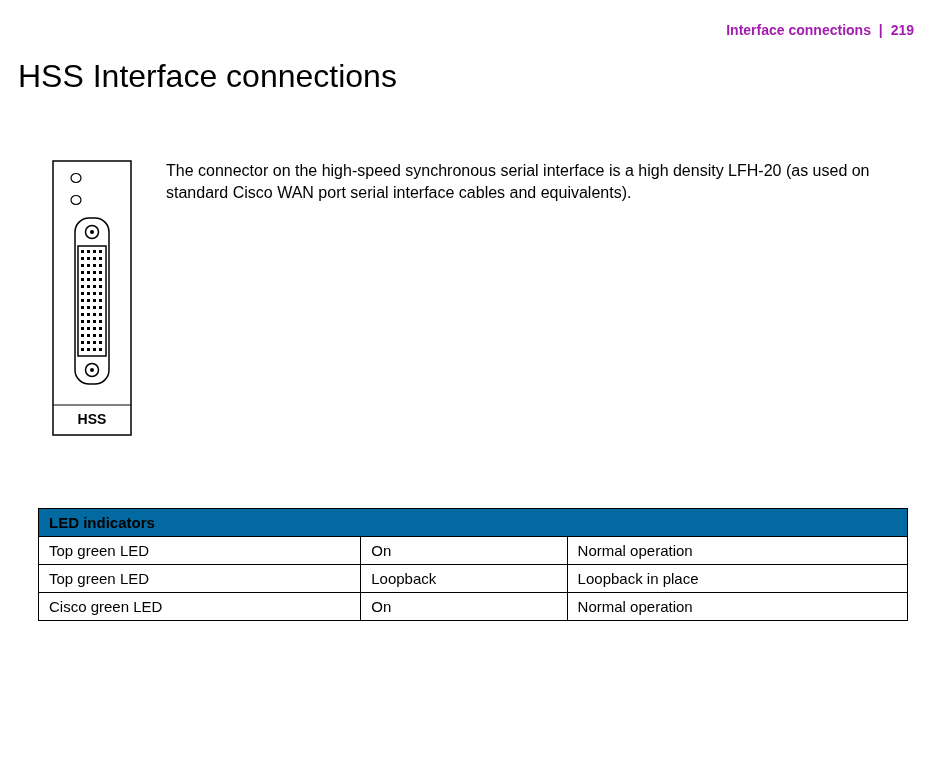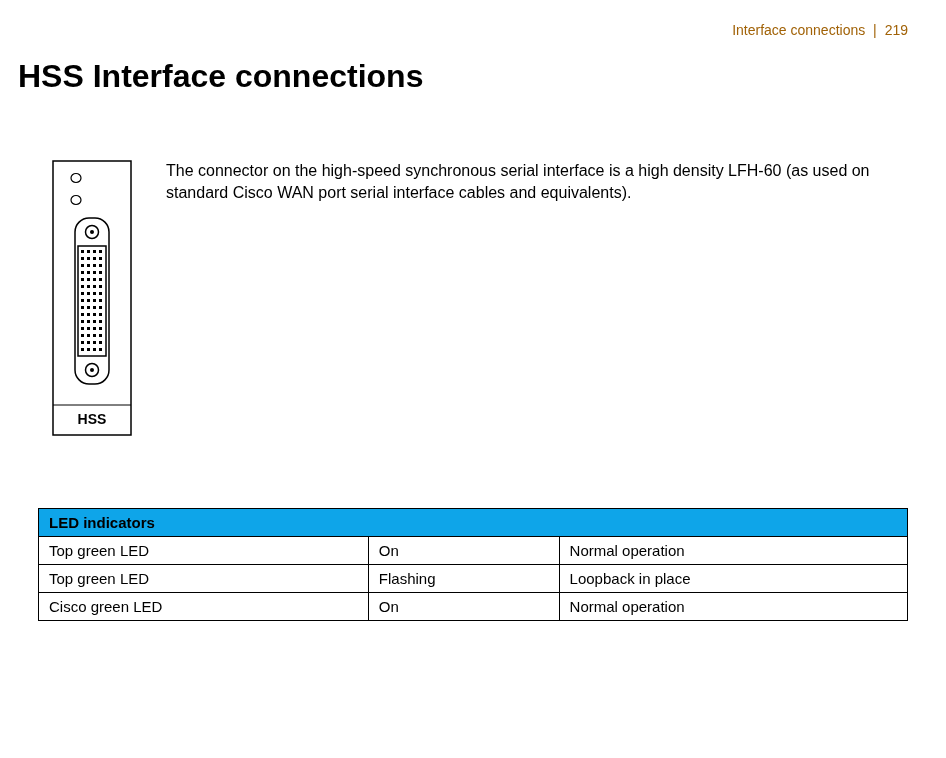--- a/index.html
+++ b/index.html
@@ -11,33 +11,34 @@
       font-family: Arial, Helvetica, sans-serif;
       background: #fff;
       color: #000;
       width: 946px;
       height: 758px;
       position: relative;
     }
     .header-line {
       position: absolute;
       top: 22px;
-      right: 38px;
+      right: 32px;
       font-size: 14px;
-      color: #a16207;
+      color: #a21caf;
+      font-weight: bold;
     }
     .header-divider {
       margin: 0 4px;
     }
     .main-title {
       position: absolute;
       top: 58px;
       left: 18px;
       font-size: 32px;
-      font-weight: bold;
+      font-weight: normal;
       color: #000;
     }
     .content-row {
       position: absolute;
       top: 160px;
       left: 52px;
       right: 38px;
       display: flex;
       align-items: flex-start;
       gap: 34px;
@@ -67,21 +68,21 @@
     }
     table.led-table td, table.led-table th {
       border: 1px solid #000;
       padding: 5px 10px;
       font-size: 15px;
       text-align: left;
       vertical-align: middle;
     }
     table.led-table th {
       font-weight: bold;
-      background: #0ea5e9;
+      background: #0369a1;
     }
     table.led-table .table-title-cell {
       font-weight: bold;
       font-size: 15px;
     }
     .col-led { width: 25%; }
     .col-status { width: 25%; }
     .col-expl { width: 50%; }
   </style>
 </head>
@@ -178,38 +179,38 @@
           <rect x="47" y="188" width="3" height="3"></rect>
       </g>
 
       <line x1="1" y1="245" x2="79" y2="245" stroke="#000" stroke-width="1"></line>
 
       <text x="40" y="264" text-anchor="middle" font-family="Arial, sans-serif" font-size="14" fill="#000">HSS</text>
     </svg>
   </div>
 
   <div class="body-text">
-    <p class="para">The connector on the high-speed synchronous serial interface is a high density LFH-60 (as used on standard Cisco WAN port serial interface cables and equivalents).</p>
+    <p class="para">The connector on the high-speed synchronous serial interface is a high density LFH-20 (as used on standard Cisco WAN port serial interface cables and equivalents).</p>
   </div>
 </div>
 
 <div class="led-table-wrap">
   <table class="led-table">
     <tbody>
         <tr>
       <th class="table-title-cell" colspan="3">LED indicators</th>
     </tr>
     <tr>
       <td>Top green LED</td>
       <td>On</td>
       <td>Normal operation</td>
     </tr>
     <tr>
       <td>Top green LED</td>
-      <td>Flashing</td>
+      <td>Loopback</td>
       <td>Loopback in place</td>
     </tr>
     <tr>
       <td>Cisco green LED</td>
       <td>On</td>
       <td>Normal operation</td>
     </tr>
   </tbody>
     </table>
 </div>

